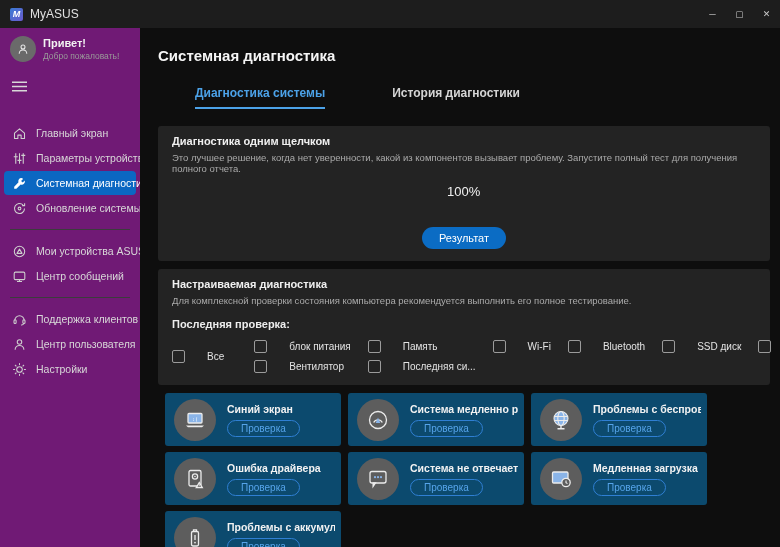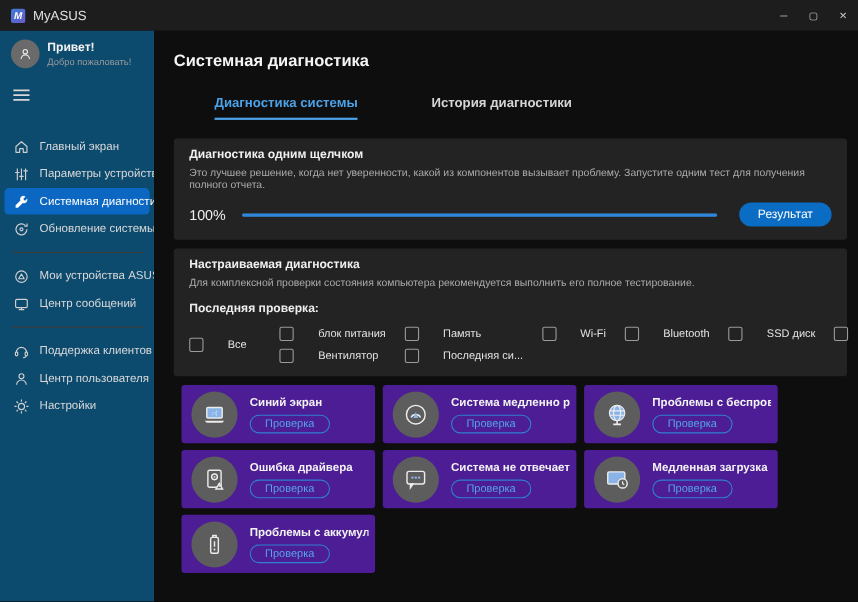--- a/index.html
+++ b/index.html
@@ -22,21 +22,21 @@
   }
   .app-title { font-size: 12px; color: #e2e2e2; margin-left: 7px; }
   .win-controls { margin-left: auto; display: flex; height: 100%; }
   .win-btn {
     width: 27px; height: 100%; display: flex; align-items: center; justify-content: center;
     color: #c9c9c9; font-size: 9px; cursor: default;
   }
   
   .body { display: flex; height: 519px; }
   .sidebar {
-    width: 140px; background: #0c4a6e; flex-shrink: 0;
+    width: 140px; background: #701a75; flex-shrink: 0;
     padding-top: 5px; display: flex; flex-direction: column;
   }
   main { flex: 1; background: #0e0e0e; padding: 17px 13px 0 18px; overflow: hidden; }
   
   .user { display: flex; align-items: center; gap: 7px; padding: 3px 0 3px 10px; }
   .avatar {
     width: 26px; height: 26px; border-radius: 50%; background: #6a6a6a;
     display: flex; align-items: center; justify-content: center; flex-shrink: 0;
   }
   .greet { font-size: 11px; font-weight: bold; color: #f2f2f2; }
@@ -62,21 +62,21 @@
   .page-title { font-size: 15px; font-weight: bold; color: #f5f5f5; margin: 2px 0 22px 0; }
   .tabs { display: flex; gap: 38px; margin: 0 0 17px 8px; }
   .tab { font-size: 12px; font-weight: bold; color: #d5d5d5; padding-bottom: 7px; cursor: default; margin-left: 29px; }
   .tab.active { color: #4ca2e8; border-bottom: 2px solid #4ca2e8; }
   .panel {
     background: #232323; border-radius: 3px; padding: 9px 14px 12px 14px;
     margin-bottom: 8px; width: 612px;
   }
   .panel-title { font-size: 11px; font-weight: bold; color: #f0f0f0; }
   .panel-desc { font-size: 9.5px; color: #ababab; margin-top: 5px; }
-  .progress-row { display: flex; align-items: center; margin-top: 10px; gap: 14px; }
+  .progress-row { display: flex; align-items: center; margin-top: 10px; gap: 14px; flex-direction: column; }
   .pct { font-size: 13px; color: #f0f0f0; min-width: 34px; }
   .track { flex: 1; height: 3px; border-radius: 2px; background: #3a3a3a; margin-right: 6px; }
   .fill { height: 100%; border-radius: 2px; background: #2f86dd; width: 0; }
   .btn-primary {
     background: #0b6cc4; color: #fff; border: none; border-radius: 12px;
     font-size: 11px; padding: 5px 17px; font-family: inherit; cursor: pointer;
   }
   .btn-disabled {
     background: #3a3a3a; color: #8c8c8c; border: 1px solid #4d4d4d; border-radius: 13px;
     font-size: 11px; padding: 5px 16px; font-family: inherit; margin-left: auto; align-self: center;
@@ -85,21 +85,21 @@
   .check-row { display: flex; align-items: center; margin-top: 10px; }
   .cb { display: flex; align-items: center; gap: 22px; font-size: 10px; color: #e3e3e3; cursor: default; white-space: nowrap; }
   .box { width: 13px; height: 13px; border: 1px solid #9b9b9b; border-radius: 2px; background: transparent; flex-shrink: 0; }
   .vdiv { width: 1px; height: 28px; background: #5a5a5a; margin: 0 14px 0 16px; }
   .cb-grid { display: grid; grid-template-columns: repeat(6, auto); column-gap: 17px; row-gap: 7px; }
   .r2 { grid-row: 2; }
   .c1 { grid-column: 1; } .c2 { grid-column: 2; text-align: center; }
   .scenario-title { font-size: 11.5px; font-weight: bold; color: #f0f0f0; margin: 15px 0 12px 0; }
   .cards { display: grid; grid-template-columns: repeat(3, 176px); gap: 6px 7px; margin-left: 7px; }
   .card {
-    background: #4c1d95; border-radius: 3px; height: 53px;
+    background: #0c4a6e; border-radius: 3px; height: 53px;
     display: flex; align-items: center; gap: 11px; padding: 5px 6px 5px 9px;
   }
   .circle {
     width: 42px; height: 42px; border-radius: 50%; background: #5d5d5d;
     display: flex; align-items: center; justify-content: center; flex-shrink: 0;
   }
   .card-body { display: flex; flex-direction: column; gap: 5px; min-width: 0; }
   .card-title {
     font-size: 10.5px; font-weight: bold; color: #f2f2f2;
     white-space: nowrap; overflow: hidden; max-width: 112px;
@@ -251,21 +251,21 @@
     <main>
       <h1 class="page-title">Системная диагностика</h1>
 
       <div class="tabs">
         <div class="tab active">Диагностика системы</div>
         <div class="tab">История диагностики</div>
       </div>
 
       <section class="panel">
         <div class="panel-title">Диагностика одним щелчком</div>
-        <div class="panel-desc">Это лучшее решение, когда нет уверенности, какой из компонентов вызывает проблему. Запустите одним тест для получения полного отчета.</div>
+        <div class="panel-desc">Это лучшее решение, когда нет уверенности, какой из компонентов вызывает проблему. Запустите полный тест для получения полного отчета.</div>
         <div class="progress-row">
           <span class="pct">100%</span>
           <div class="track">
             <div class="fill" id="progress-fill" style="width: 100%;"></div>
           </div>
           <button class="btn-primary">Результат</button>
         </div>
       </section>
 
       <section class="panel">

